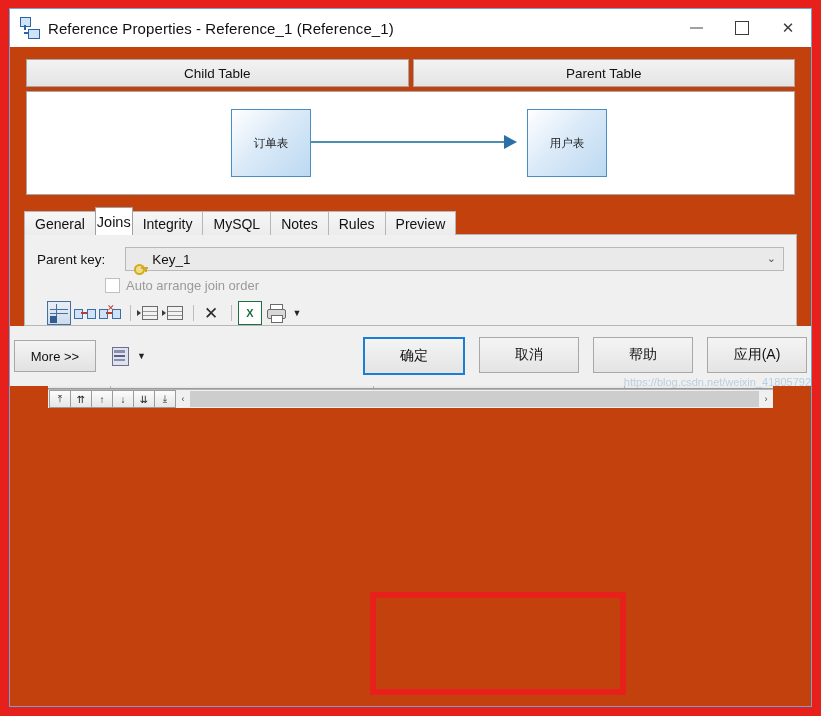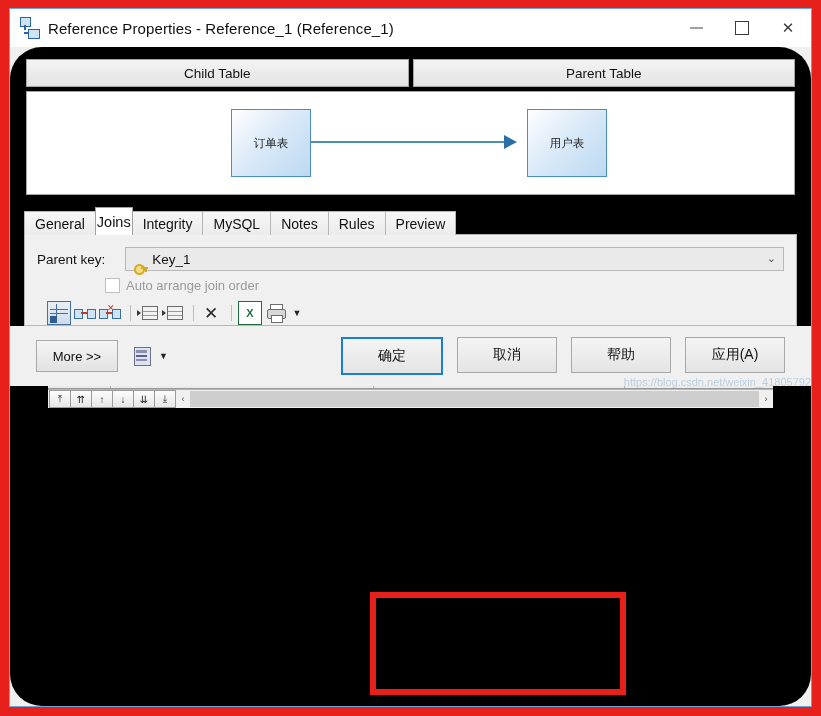--- a/index.html
+++ b/index.html
@@ -34,21 +34,21 @@
   #appicon .stem{position:absolute;left:5px;top:8px;width:1.6px;height:5px;background:#2a63a8;}
   #appicon .arm{position:absolute;left:5px;top:15px;width:5px;height:1.6px;background:#2a63a8;}
   #title{font-size:15px;color:#111;letter-spacing:.1px;white-space:nowrap;}
   #wincontrols{position:absolute;right:0;top:0;height:38px;display:flex;align-items:center;}
   .wbtn{width:46px;height:38px;display:flex;align-items:center;justify-content:center;
         font-size:15px;color:#3a3a3a;}
   .wbtn.min{color:#9a9a9a;}
   .wbtn .box{width:12px;height:12px;border:1.6px solid #3a3a3a;}
   .wbtn .dash{width:13px;height:1.4px;background:#a0a0a0;}
   
-  #client{flex:1;background:#000000;position:relative;padding:0 0;border-radius:32px;}
+  #client{flex:1;background:#c2410c;position:relative;padding:0 0;}
   
   #tablebar{display:flex;margin:12px 16px 0 16px;}
   .tablebtn{
     flex:1;height:26px;background:linear-gradient(#f3f3f3,#e4e4e4);
     border:1px solid #a6a6a6;display:flex;align-items:center;justify-content:center;
     font-size:13.5px;color:#111;
   }
   .tablebtn:first-child{margin-right:4px;}
   
   #diagram{
@@ -158,21 +158,21 @@
   .navbtn:first-child{margin-left:1px;}
   #hscrollleft{width:14px;display:flex;align-items:center;justify-content:center;font-size:9px;color:#444;}
   #hthumb{flex:1;background:#cdcdcd;height:16px;}
   #hscrollright{width:14px;display:flex;align-items:center;justify-content:center;font-size:9px;color:#444;}
   
   #highlight{
     position:absolute;left:345px;top:357px;width:256px;height:103px;
     border:6px solid #e8201c;box-sizing:border-box;z-index:20;pointer-events:none;
   }
   
-  #footer{height:60px;flex:none;display:flex;align-items:center;padding:0 26px;
+  #footer{height:60px;flex:none;display:flex;align-items:center;padding:0 4px;
     background:#f0f0f0;position:relative;}
   #morebtn{width:80px;height:30px;background:linear-gradient(#f4f4f4,#e2e2e2);
     border:1px solid #a8a8a8;display:flex;align-items:center;justify-content:center;
     font-size:13px;color:#111;}
   #saveicon{width:20px;height:20px;margin-left:14px;position:relative;}
   #saveicon .sbody{position:absolute;left:2px;top:1px;width:15px;height:17px;border:1.3px solid #6e6e8a;background:#dfe2ef;}
   #saveicon .sl1{position:absolute;left:4px;top:4px;width:11px;height:3px;background:#8a8fb0;}
   #saveicon .sl2{position:absolute;left:4px;top:9px;width:11px;height:2px;background:#5b6186;}
   #saveicon .sl3{position:absolute;left:4px;top:13px;width:11px;height:2px;background:#8a8fb0;}
   #savecaret{margin-left:7px;font-size:9px;color:#222;}

